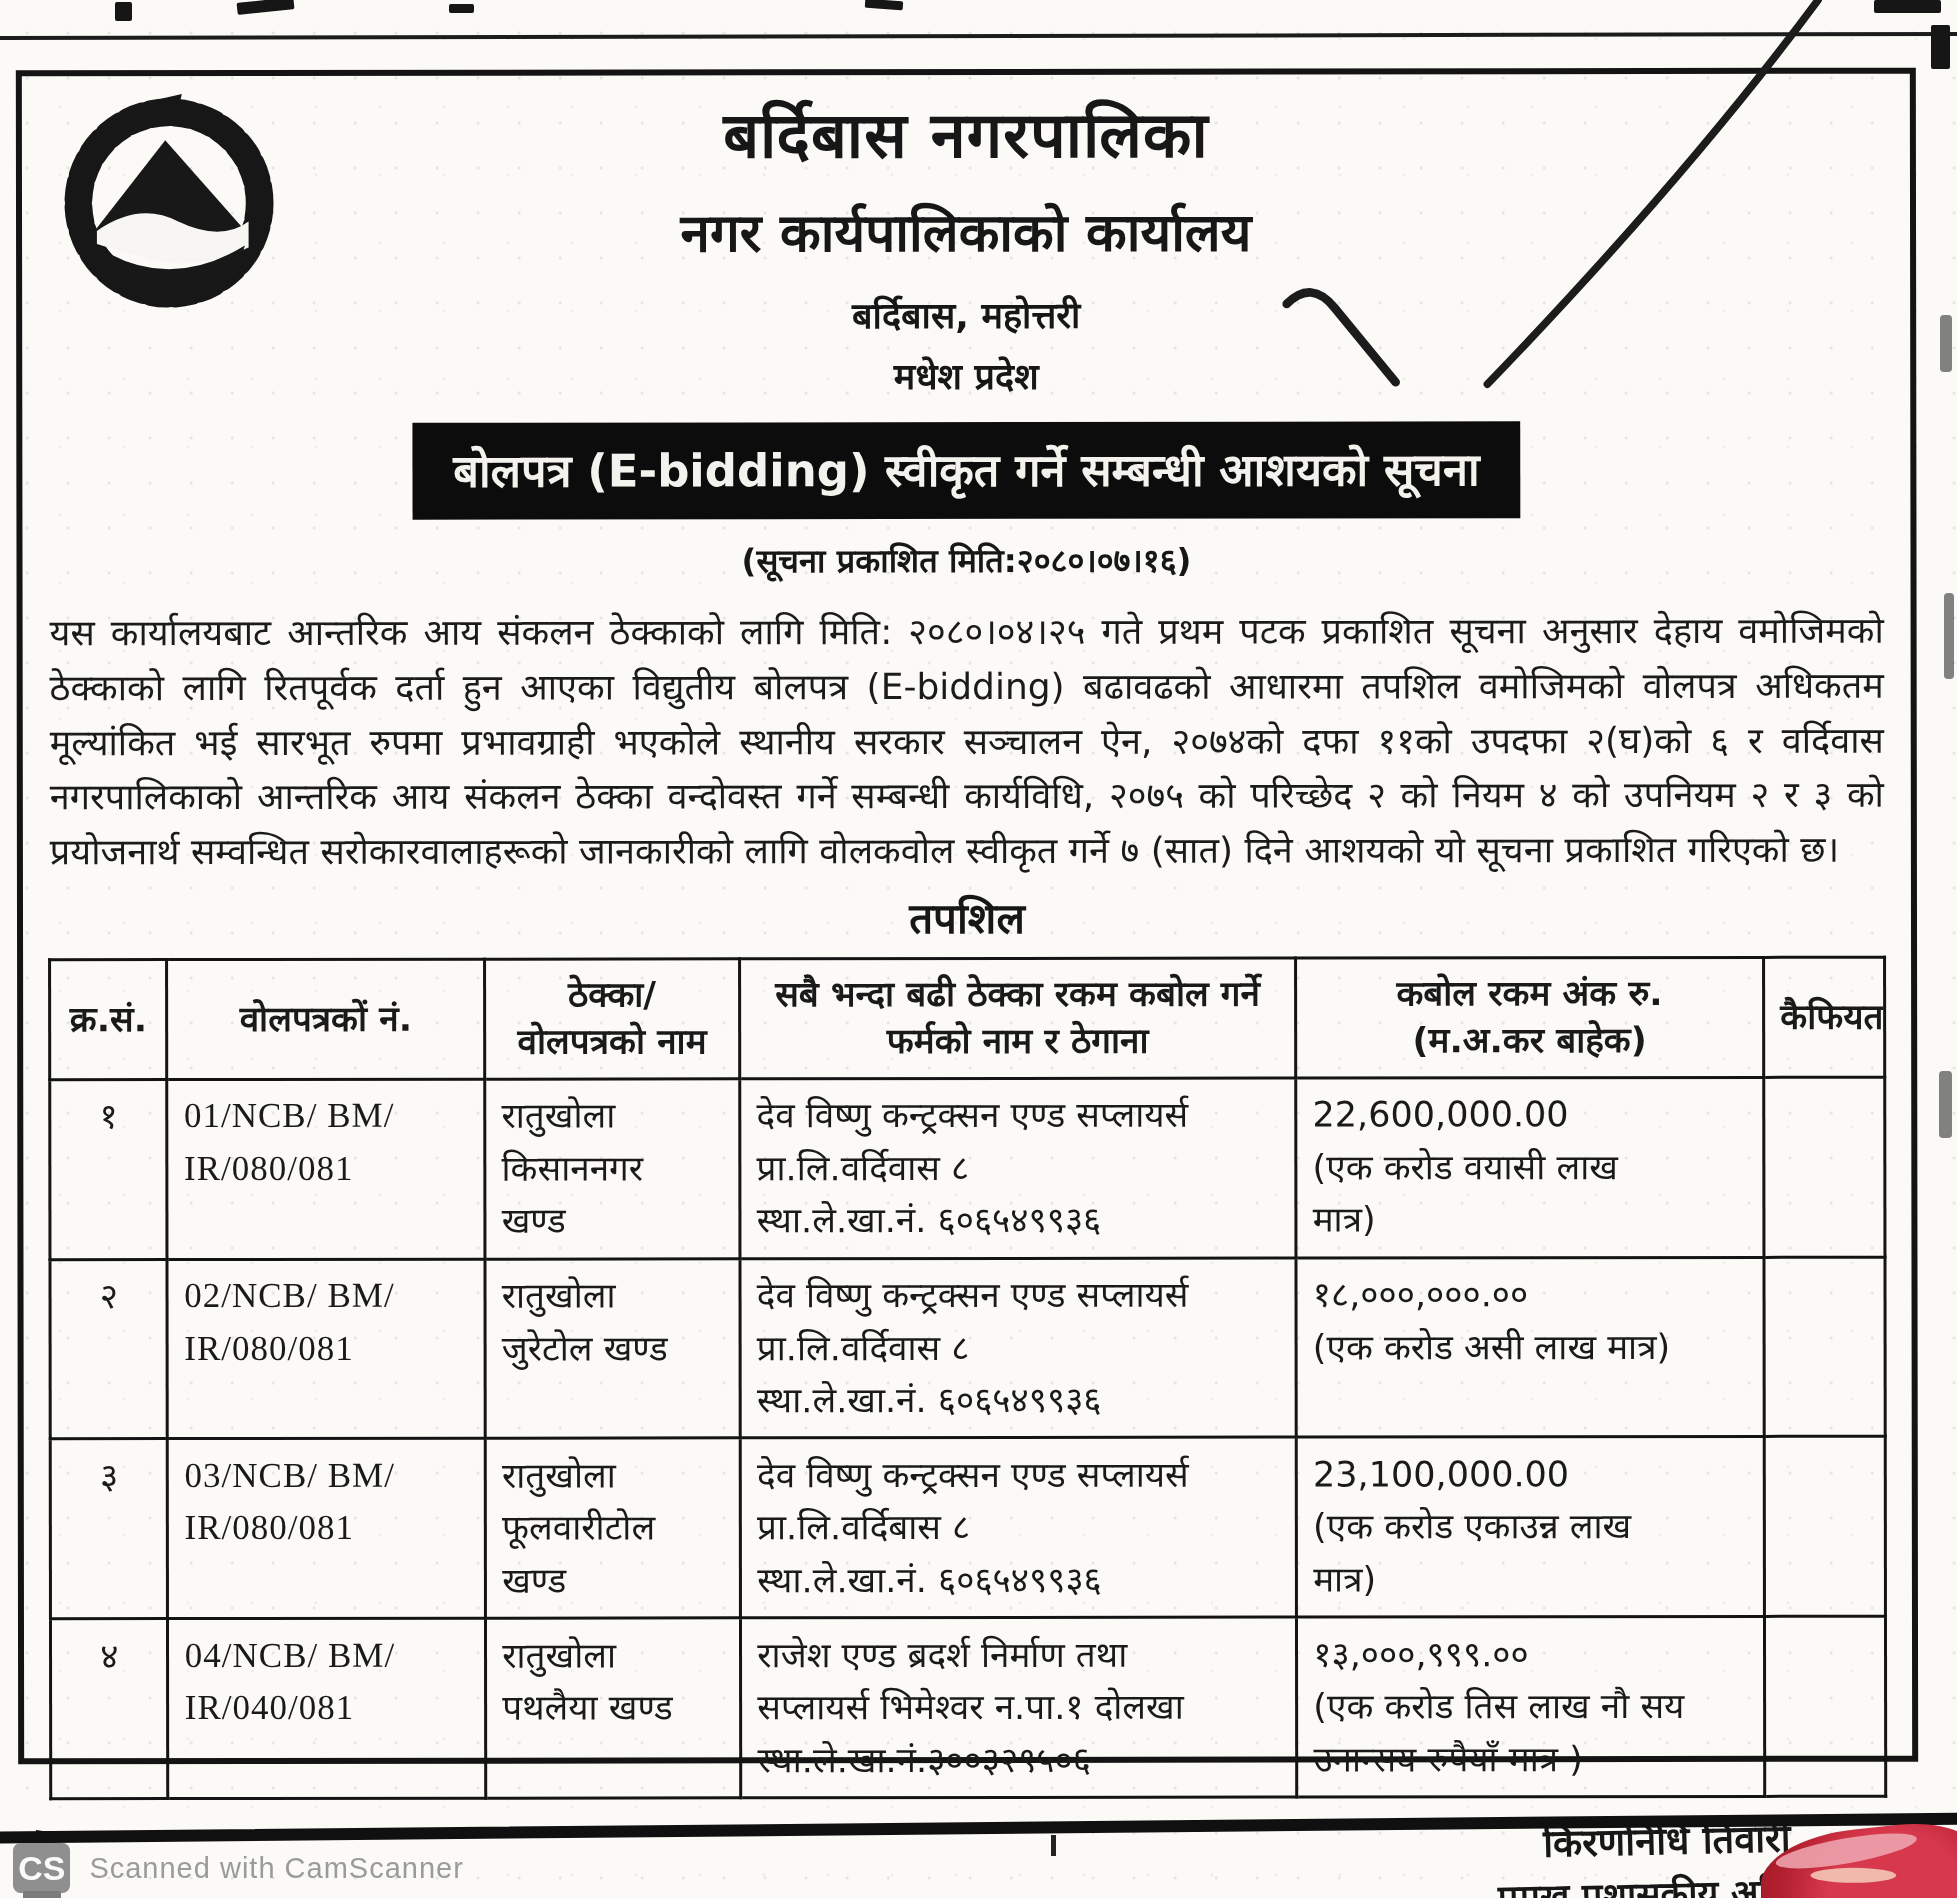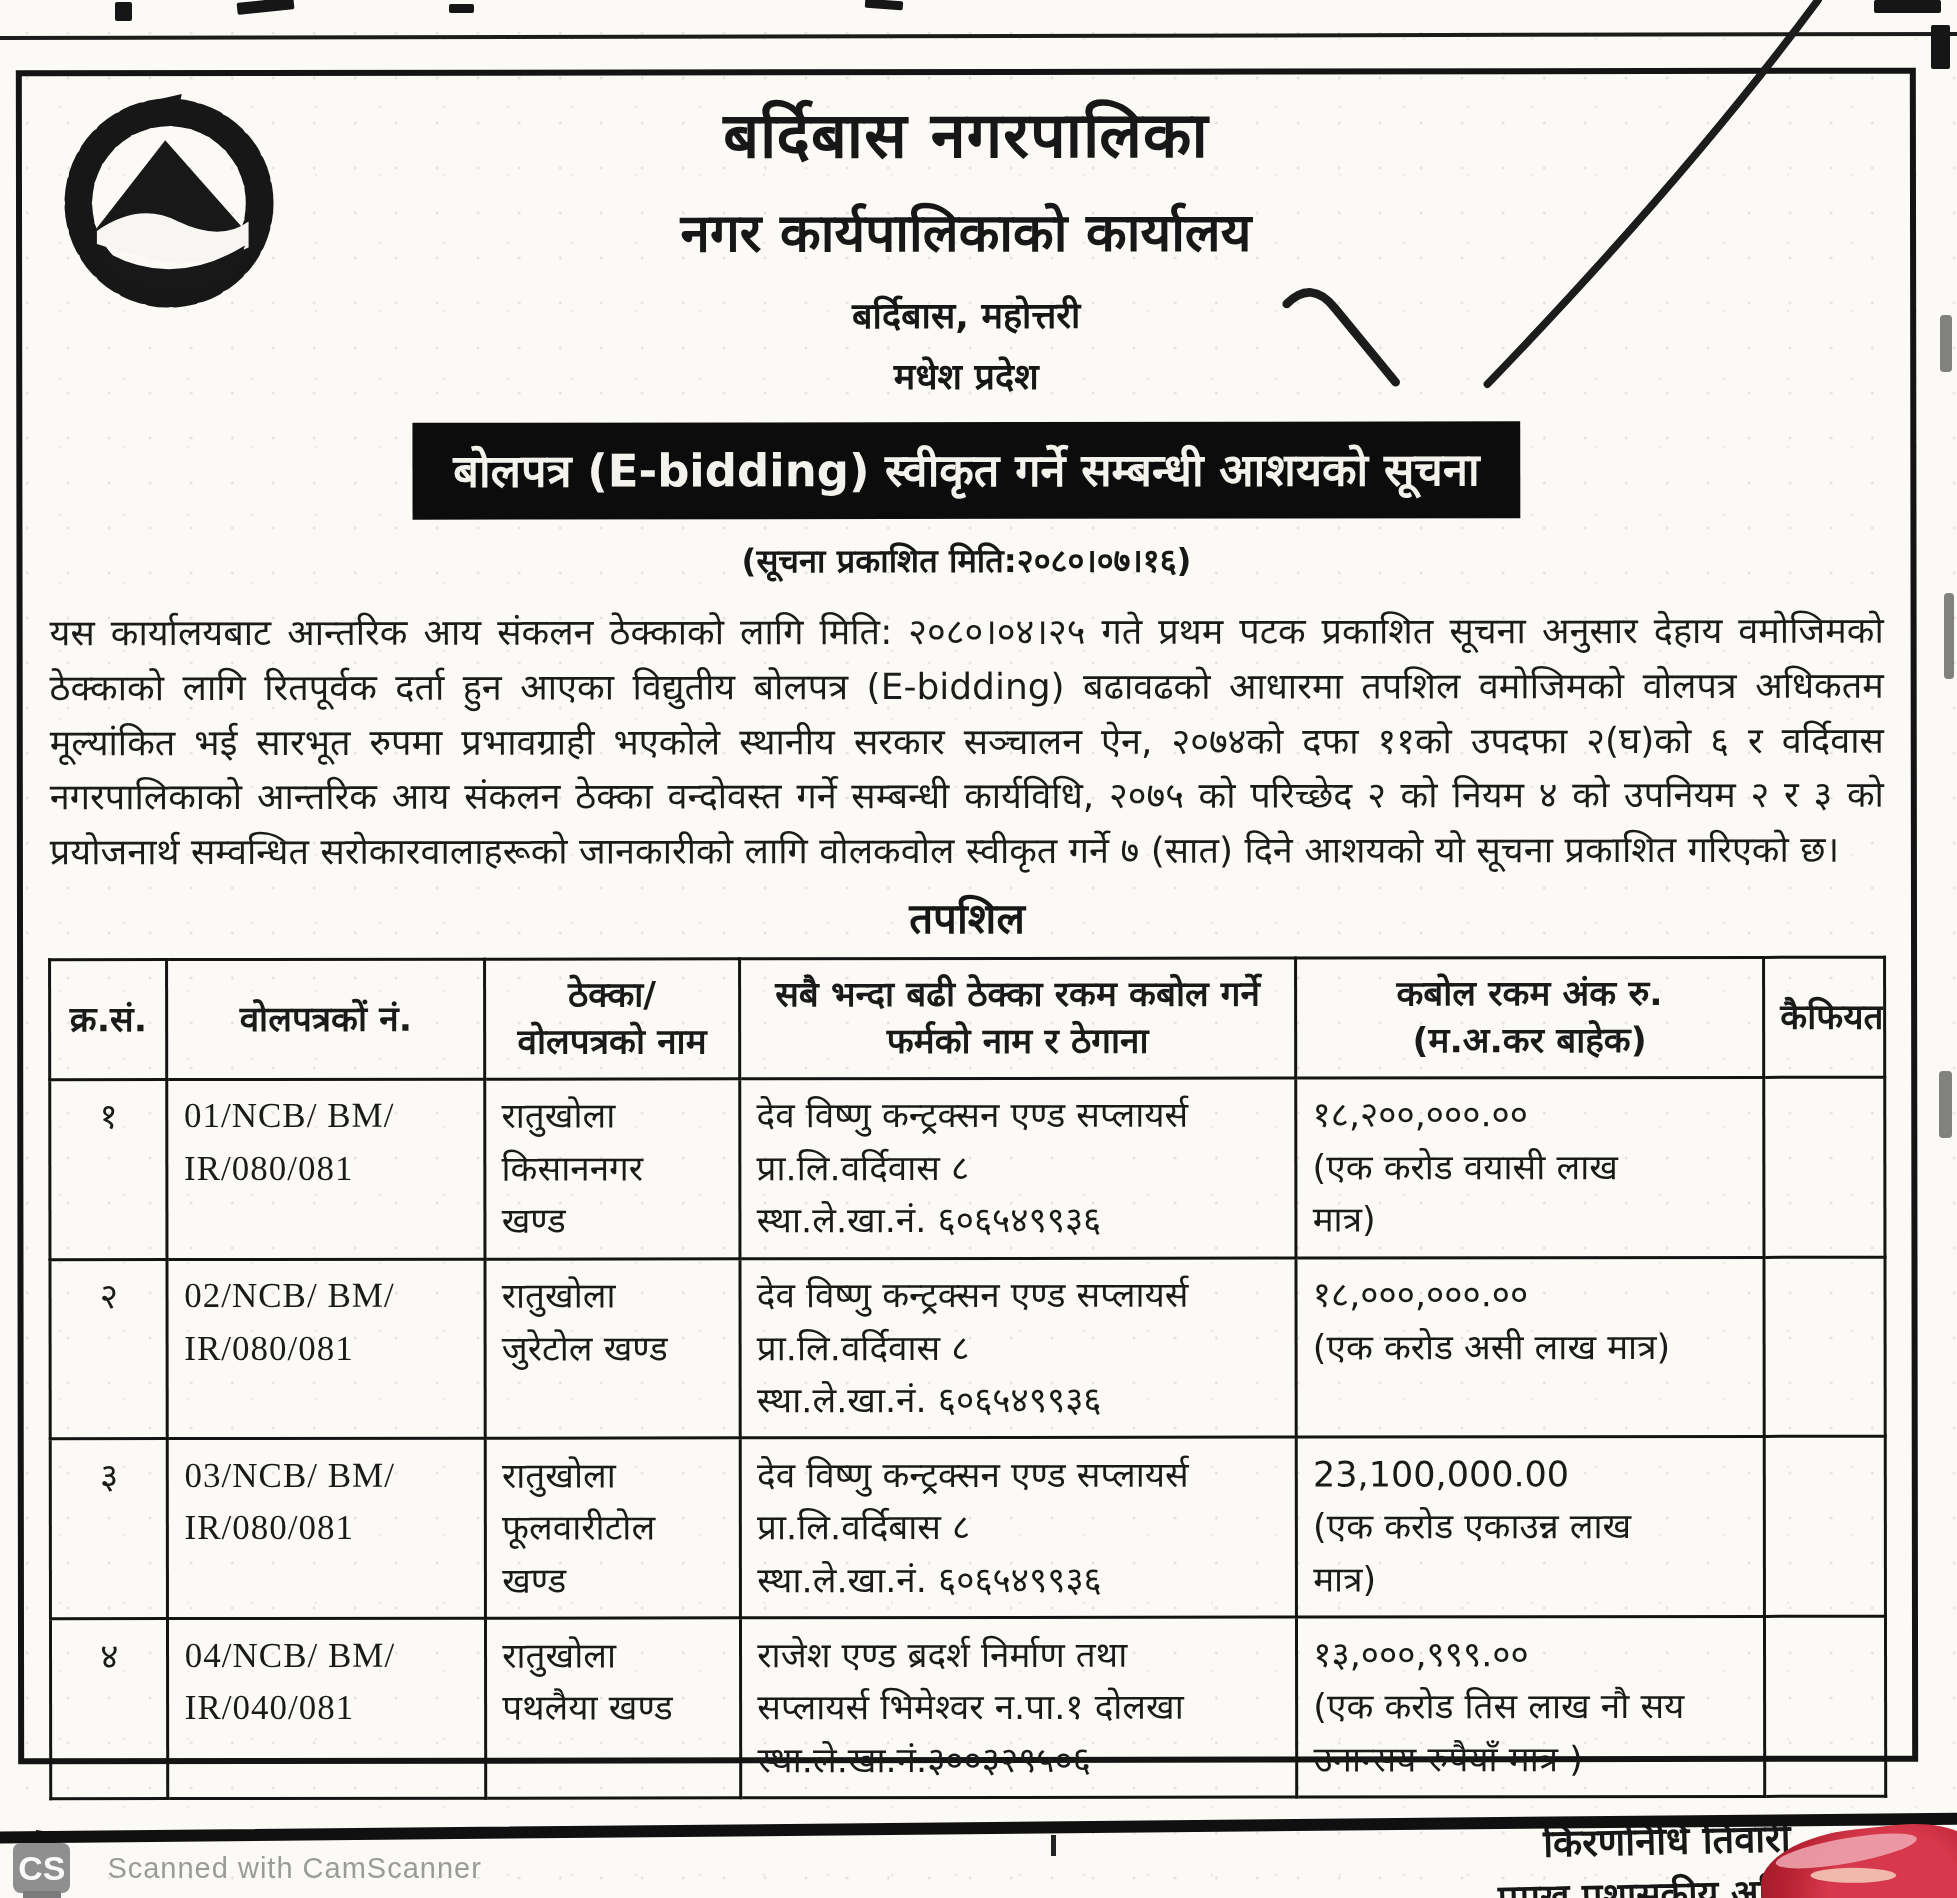--- a/index.html
+++ b/index.html
@@ -56,21 +56,21 @@
   tr.r1 td{height:174px;} tr.r2 td{height:149px;} tr.r3 td{height:161px;} tr.r4 td{height:174px;}
   .sig{margin-top:15.3px;padding-right:50px;text-align:right;}
   .sig-inner{display:inline-block;text-align:center;transform:rotate(-1.2deg);}
   .sig-name{font-size:38px;font-weight:bold;}
   .sig-title{font-size:36px;font-weight:bold;margin-top:3.8px;}
   
   .bottom-line{position:absolute;left:-13.4px;top:1822px;width:1998px;height:12.4px;background:#101010;transform:rotate(-0.55deg);border-radius:5.7px;}
   .bottom-hook{position:absolute;left:34px;top:1831px;width:15.3px;height:29px;background:#101010;transform:rotate(8deg);}
   .tick-small{position:absolute;left:1051px;top:1835px;width:4.8px;height:21px;background:#222;}
   
-  .watermark{position:absolute;left:13.4px;top:1843px;display:flex;align-items:center;gap:37px;}
+  .watermark{position:absolute;left:13.4px;top:1843px;display:flex;align-items:center;gap:19px;}
   .cs-badge{
     width:57px;height:50px;background:#8f8f8f;border-radius:7.6px;color:#fafafa;
     font-size:34px;font-weight:bold;display:flex;align-items:center;justify-content:center;
     font-family:"Liberation Sans",sans-serif;position:relative;
   }
   .cs-badge::after{content:"";position:absolute;left:9.6px;bottom:-9.6px;width:38px;height:11.5px;background:#7b7b7b;border-radius:1.9px;}
   .wm-text{font-family:"Liberation Sans",sans-serif;font-size:29px;color:#9b9b9b;letter-spacing:1px;}
   
   .red-stain{
     position:absolute;right:-23px;top:1828px;width:220px;height:105px;
@@ -150,21 +150,21 @@
       <tr class="r1">
         <td class="sn">१</td>
         <td class="bid">01/NCB/ BM/
 IR/080/081</td>
         <td>रातुखोला
 किसाननगर
 खण्ड</td>
         <td>देव विष्णु कन्ट्रक्सन एण्ड सप्लायर्स
 प्रा.लि.वर्दिवास ८
 स्था.ले.खा.नं. ६०६५४९९३६</td>
-        <td>१८,२००,०००.००
+        <td>22,600,000.00
 (एक करोड वयासी लाख
 मात्र)</td>
         <td></td>
       </tr>
       <tr class="r2">
         <td class="sn">२</td>
         <td class="bid">02/NCB/ BM/
 IR/080/081</td>
         <td>रातुखोला
 जुरेटोल खण्ड</td>

